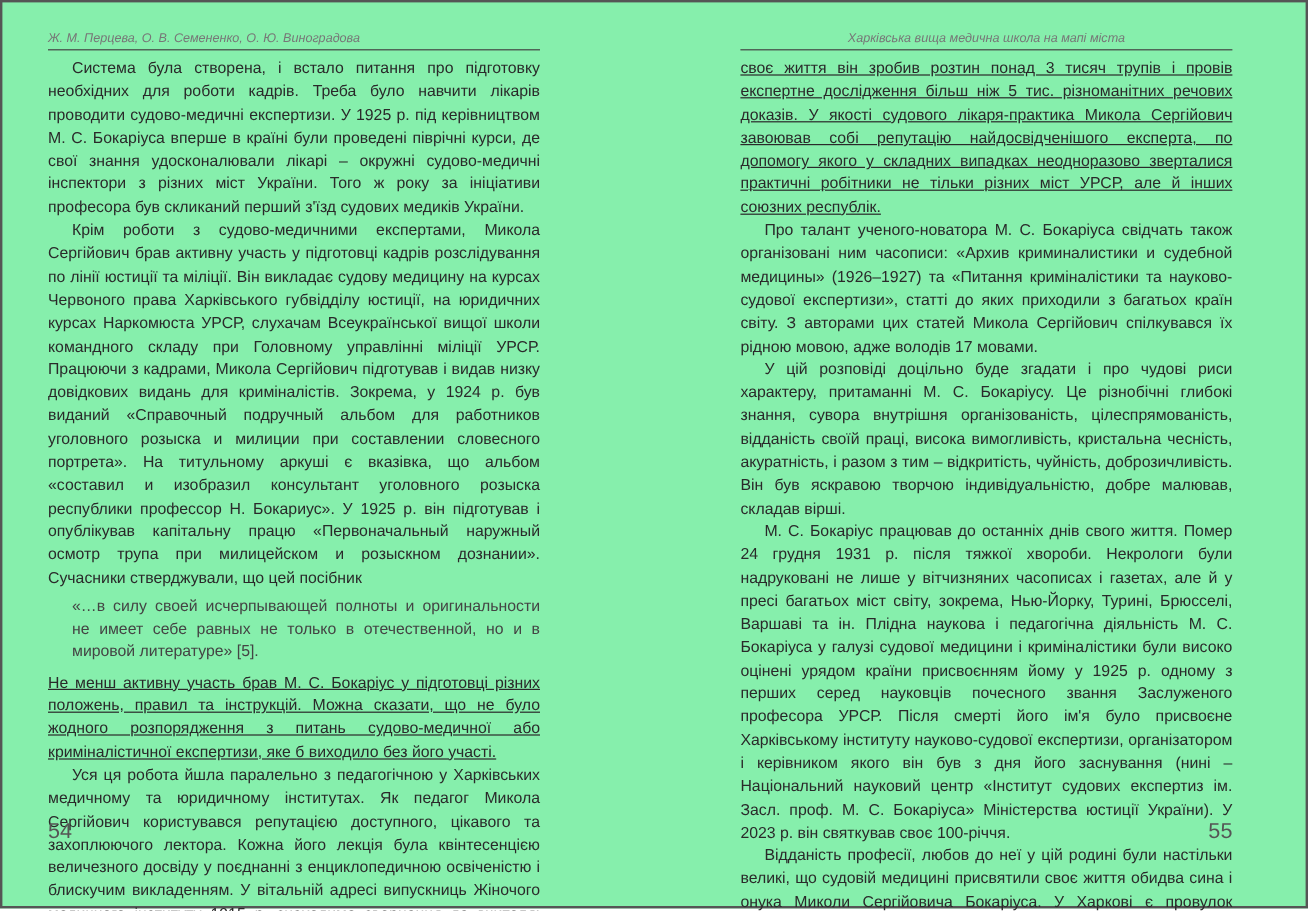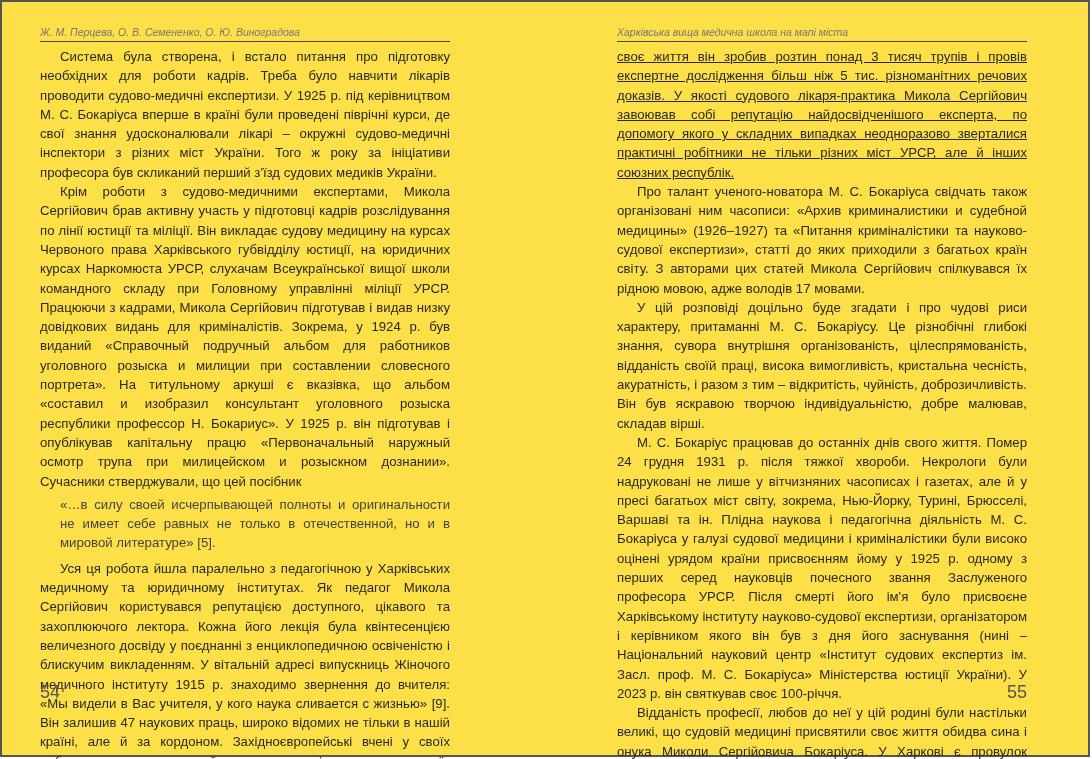--- a/index.html
+++ b/index.html
@@ -8,32 +8,32 @@
     background: #ffffff;
     font-family: "Liberation Sans", sans-serif;
     color: #2a2a2a;
   }
   .frame {
     position: absolute; left: 0; top: 0;
     width: 1090px; height: 757px;
     border-top: 2px solid #555; border-left: 2px solid #555;
     border-bottom: 2px solid #555; border-right: 2px solid #555;
     box-sizing: border-box;
-    background: #fde047;
+    background: #86efac;
   }
   .page { position: absolute; top: 0; height: 757px; }
   .page.left { left: 38px; width: 410px; }
   .page.right { left: 615px; width: 410px; }
   .running-head {
     position: absolute; top: 24px; left: 0; width: 410px;
     font-size: 10.5px; font-style: italic; color: #777;
     padding-bottom: 3px; border-bottom: 1px solid #444;
     white-space: nowrap;
   }
-  .page.right .running-head { text-align: left; }
+  .page.right .running-head { text-align: center; }
   .body-text {
     position: absolute; top: 45px; left: 0; width: 410px;
     font-size: 13.2px; line-height: 19.3px; text-align: justify;
   }
   .body-text p { margin: 0; text-indent: 20px; hyphens: auto; }
   .body-text p.noindent { text-indent: 0; text-decoration: underline; }
   .body-text blockquote {
     margin: 4px 0 6px 20px; color: #444;
     text-align: justify;
   }
@@ -47,20 +47,21 @@
 <body>
 
 <div class="frame">
 
   <div class="page left">
     <div class="running-head">Ж. М. Перцева, О. В. Семененко, О. Ю. Виноградова</div>
     <div class="body-text">
       <p>Система була створена, і встало питання про підготовку необхідних для роботи кадрів. Треба було навчити лікарів проводити судово-медичні експертизи. У 1925 р. під керівництвом М. С. Бокаріуса вперше в країні були проведені піврічні курси, де свої знання удосконалювали лікарі – окружні судово-медичні інспектори з різних міст України. Того ж року за ініціативи професора був скликаний перший з'їзд судових медиків України.</p>
       <p>Крім роботи з судово-медичними експертами, Микола Сергійович брав активну участь у підготовці кадрів розслідування по лінії юстиції та міліції. Він викладає судову медицину на курсах Червоного права Харківського губвідділу юстиції, на юридичних курсах Наркомюста УРСР, слухачам Всеукраїнської вищої школи командного складу при Головному управлінні міліції УРСР. Працюючи з кадрами, Микола Сергійович підготував і видав низку довідкових видань для криміналістів. Зокрема, у 1924 р. був виданий «Справочный подручный альбом для работников уголовного розыска и милиции при составлении словесного портрета». На титульному аркуші є вказівка, що альбом «составил и изобразил консультант уголовного розыска республики профессор Н. Бокариус». У 1925 р. він підготував і опублікував капітальну працю «Первоначальный наружный осмотр трупа при милицейском и розыскном дознании». Сучасники стверджували, що цей посібник</p>
       <blockquote>«…в силу своей исчерпывающей полноты и оригинальности не имеет себе равных не только в отечественной, но и в мировой литературе» [5].</blockquote>
+      <p class="noindent">Не менш активну участь брав М. С. Бокаріус у підготовці різних положень, правил та інструкцій. Можна сказати, що не було жодного розпорядження з питань судово-медичної або криміналістичної експертизи, яке б виходило без його участі.</p>
       <p>Уся ця робота йшла паралельно з педагогічною у Харківських медичному та юридичному інститутах. Як педагог Микола Сергійович користувався репутацією доступного, цікавого та захоплюючого лектора. Кожна його лекція була квінтесенцією величезного досвіду у поєднанні з енциклопедичною освіченістю і блискучим викладенням. У вітальній адресі випускниць Жіночого медичного інституту 1915 р. знаходимо звернення до вчителя: «Мы видели в Вас учителя, у кого наука сливается с жизнью» [9]. Він залишив 47 наукових праць, широко відомих не тільки в нашій країні, але й за кордоном. Західноєвропейські вчені у своїх роботах посилалися на його авторитет і цитували у своїх керівництвах із судової медицини.</p>
 
     </div>
     <div class="page-num">54</div>
   </div>
 
   <div class="page right">
     <div class="running-head">Харківська вища медична школа на мапі міста</div>
     <div class="body-text">
       <p class="noindent">своє життя він зробив розтин понад 3 тисяч трупів і провів експертне дослідження більш ніж 5 тис. різноманітних речових доказів. У якості судового лікаря-практика Микола Сергійович завоював собі репутацію найдосвідченішого експерта, по допомогу якого у складних випадках неодноразово зверталися практичні робітники не тільки різних міст УРСР, але й інших союзних республік.</p>

